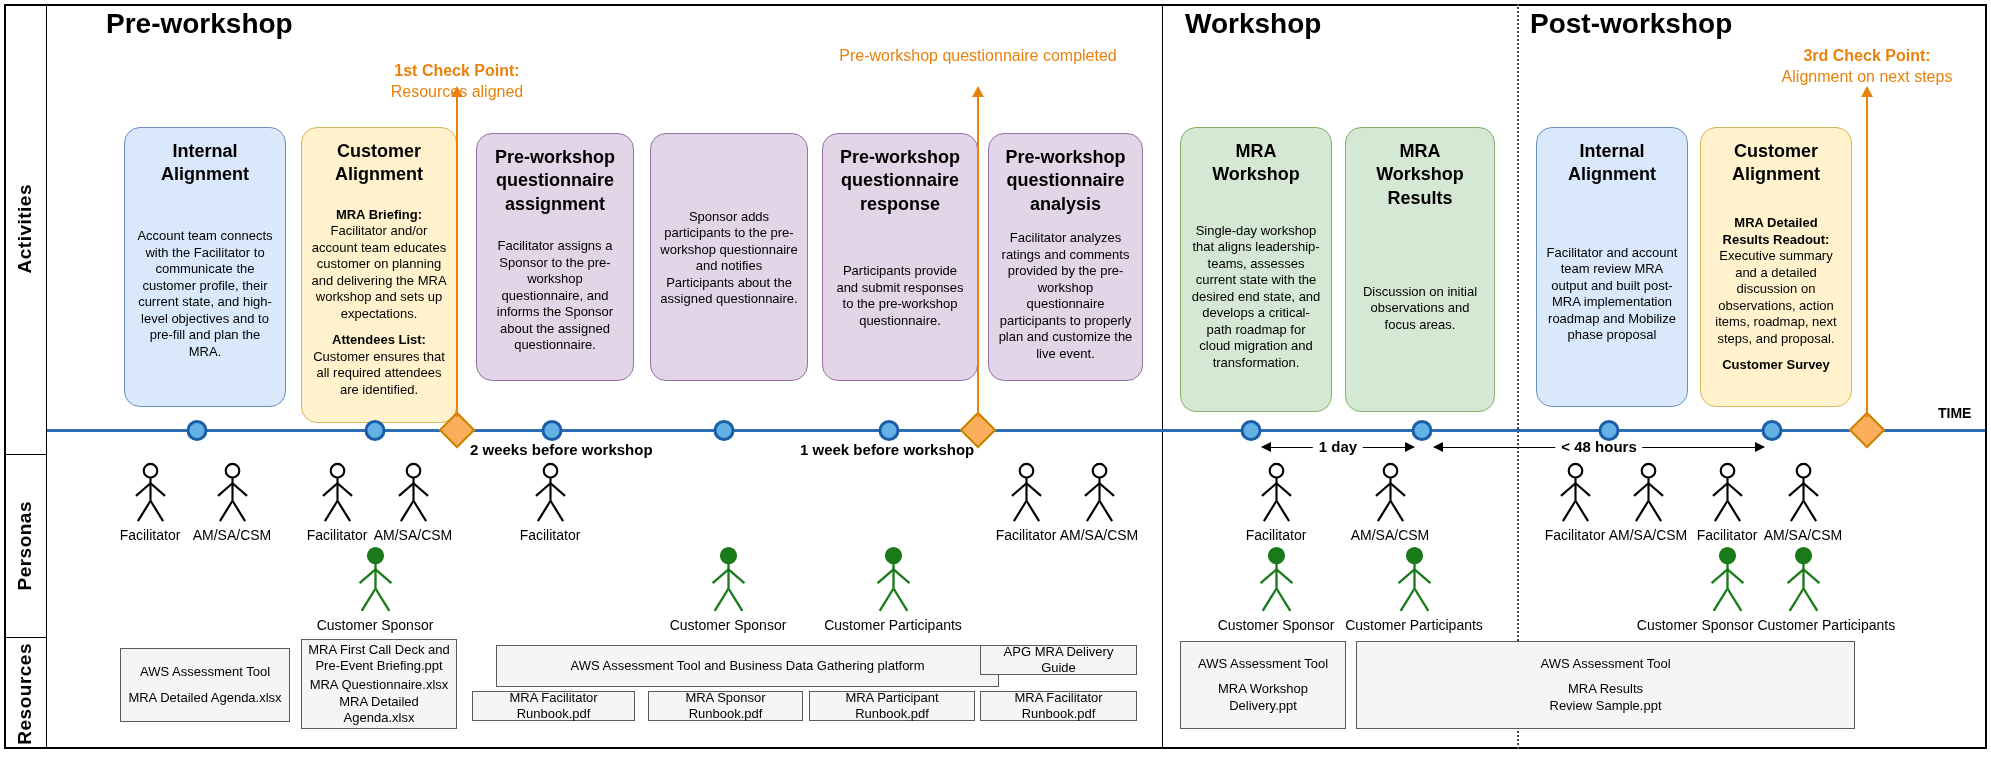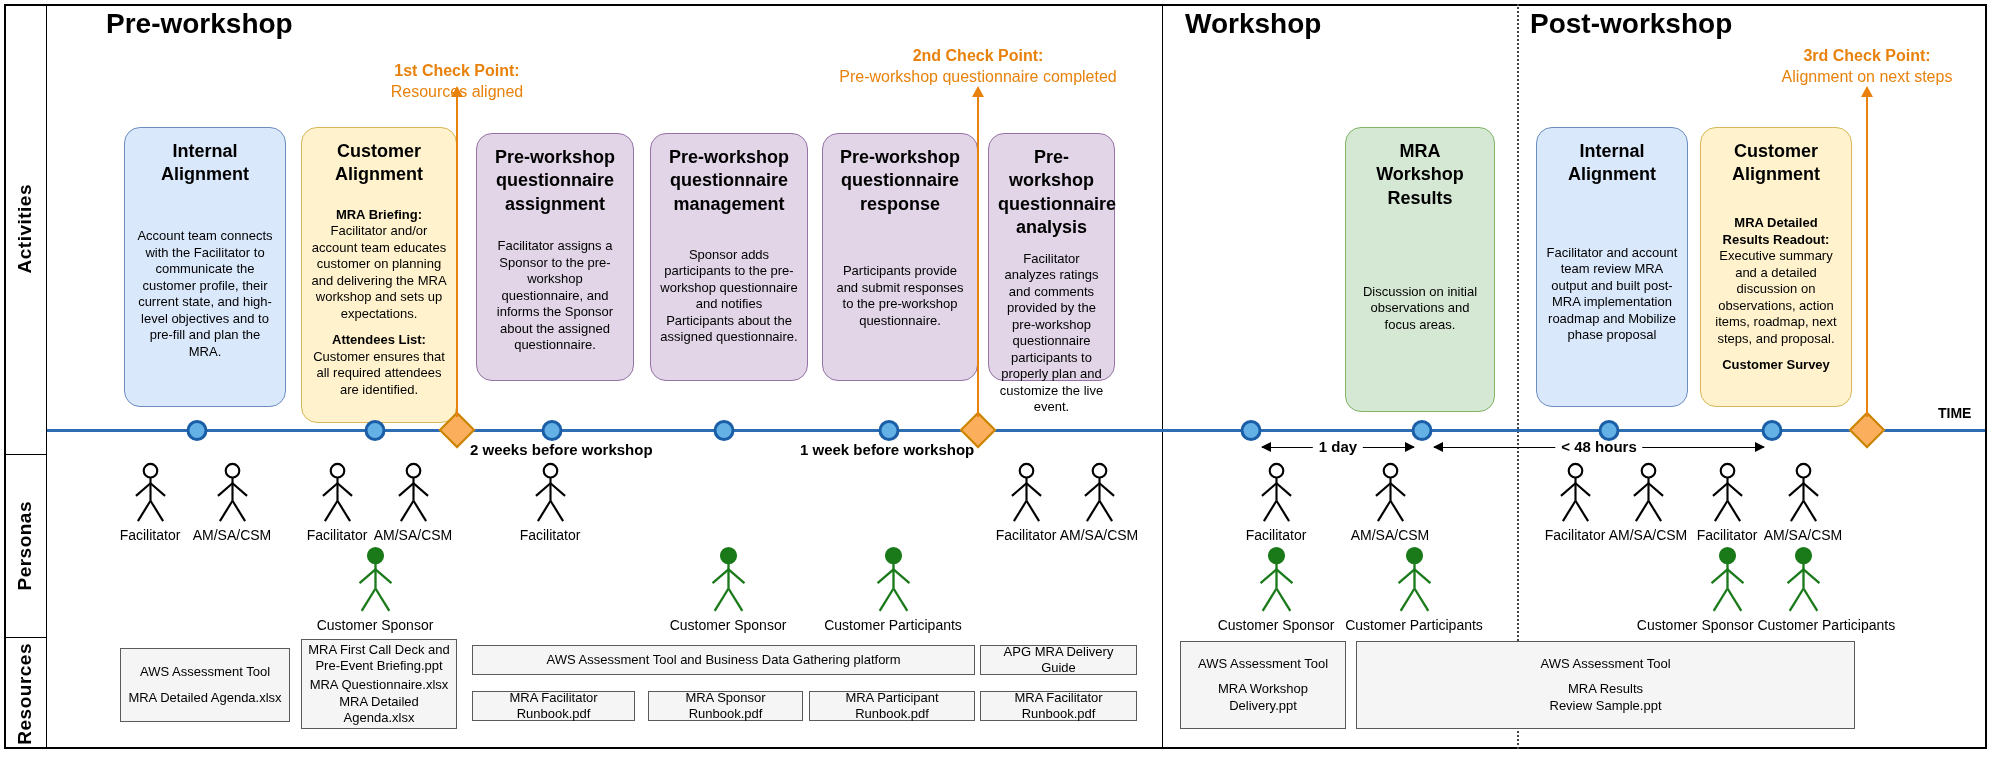--- a/index.html
+++ b/index.html
@@ -109,35 +109,40 @@
         <div class="act-p"><b class="blk">Attendees List:</b><span>Customer ensures that all required attendees are identified.</span></div>
       </div>
     </div>
     <div class="act purple" style="left: 476px; top: 133px; width: 158px; height: 248px;">
       <div class="act-title">Pre-workshop questionnaire assignment</div>
       <div class="act-body">
         <div class="act-p"><span>Facilitator assigns a Sponsor to the pre-workshop questionnaire, and informs the Sponsor about the assigned questionnaire.</span></div>
       </div>
     </div>
     <div class="act purple" style="left: 650px; top: 133px; width: 158px; height: 248px;">
-      <div class="act-title">Pre-workshop questionnaire management</div>
       <div class="act-body">
         <div class="act-p"><span>Sponsor adds participants to the pre-workshop questionnaire and notifies Participants about the assigned questionnaire.</span></div>
       </div>
     </div>
     <div class="act purple" style="left: 822px; top: 133px; width: 156px; height: 248px;">
       <div class="act-title">Pre-workshop questionnaire response</div>
       <div class="act-body">
         <div class="act-p"><span>Participants provide and submit responses to the pre-workshop questionnaire.</span></div>
       </div>
     </div>
-    <div class="act purple" style="left: 988px; top: 133px; width: 127px; height: 248px;">
+    <div class="act purple" style="left: 988px; top: 133px; width: 155px; height: 248px;">
       <div class="act-title">Pre-workshop questionnaire analysis</div>
       <div class="act-body">
         <div class="act-p"><span>Facilitator analyzes ratings and comments provided by the pre-workshop questionnaire participants to properly plan and customize the live event.</span></div>
+      </div>
+    </div>
+    <div class="act green" style="left: 1180px; top: 127px; width: 152px; height: 285px;">
+      <div class="act-title">MRA Workshop</div>
+      <div class="act-body">
+        <div class="act-p"><span>Single-day workshop that aligns leadership-teams, assesses current state with the desired end state, and develops a critical-path roadmap for cloud migration and transformation.</span></div>
       </div>
     </div>
     <div class="act green" style="left: 1345px; top: 127px; width: 150px; height: 285px;">
       <div class="act-title">MRA Workshop Results</div>
       <div class="act-body">
         <div class="act-p"><span>Discussion on initial observations and focus areas.</span></div>
       </div>
     </div>
     <div class="act blue" style="left: 1536px; top: 127px; width: 152px; height: 280px;">
       <div class="act-title">Internal Alignment</div>
@@ -166,21 +171,20 @@
     <div class="tl-diamond" style="left: 457px;"></div>
     <div class="tl-diamond" style="left: 978px;"></div>
     <div class="tl-diamond" style="left: 1867px;"></div>
     <div class="cp" style="left: 297px; top: 61px;">
       <div class="cp-title">1st Check Point:</div>
       <div class="cp-sub">Resources aligned</div>
     </div>
     <div class="cp-line" style="left: 456px;"></div>
     <div class="cp-head" style="left: 451px;"></div>
     <div class="cp" style="left: 818px; top: 46px;">
-      <div class="cp-title">2nd Check Point:</div>
       <div class="cp-sub">Pre-workshop questionnaire completed</div>
     </div>
     <div class="cp-line" style="left: 977px;"></div>
     <div class="cp-head" style="left: 972px;"></div>
     <div class="cp" style="left: 1707px; top: 46px;">
       <div class="cp-title">3rd Check Point:</div>
       <div class="cp-sub">Alignment on next steps</div>
     </div>
     <div class="cp-line" style="left: 1866px;"></div>
     <div class="cp-head" style="left: 1861px;"></div>
@@ -368,21 +372,21 @@
       <div class="res-gap"></div>
       <div class="res-line">MRA Detailed Agenda.xlsx</div>
     </div>
     <div class="res" style="left: 301px; top: 639px; width: 156px; height: 90px;">
       <div class="res-line">MRA First Call Deck and</div>
       <div class="res-line">Pre-Event Briefing.ppt</div>
       <div class="res-gap"></div>
       <div class="res-line">MRA Questionnaire.xlsx</div>
       <div class="res-line">MRA Detailed Agenda.xlsx</div>
     </div>
-    <div class="res" style="left: 472px; top: 645px; width: 503px; height: 30px;">
+    <div class="res" style="left: 496px; top: 645px; width: 503px; height: 42px;">
       <div class="res-line">AWS Assessment Tool and Business Data Gathering platform</div>
     </div>
     <div class="res" style="left: 980px; top: 645px; width: 157px; height: 30px;">
       <div class="res-line">APG MRA Delivery Guide</div>
     </div>
     <div class="res" style="left: 472px; top: 691px; width: 163px; height: 30px;">
       <div class="res-line">MRA Facilitator Runbook.pdf</div>
     </div>
     <div class="res" style="left: 648px; top: 691px; width: 155px; height: 30px;">
       <div class="res-line">MRA Sponsor Runbook.pdf</div>

